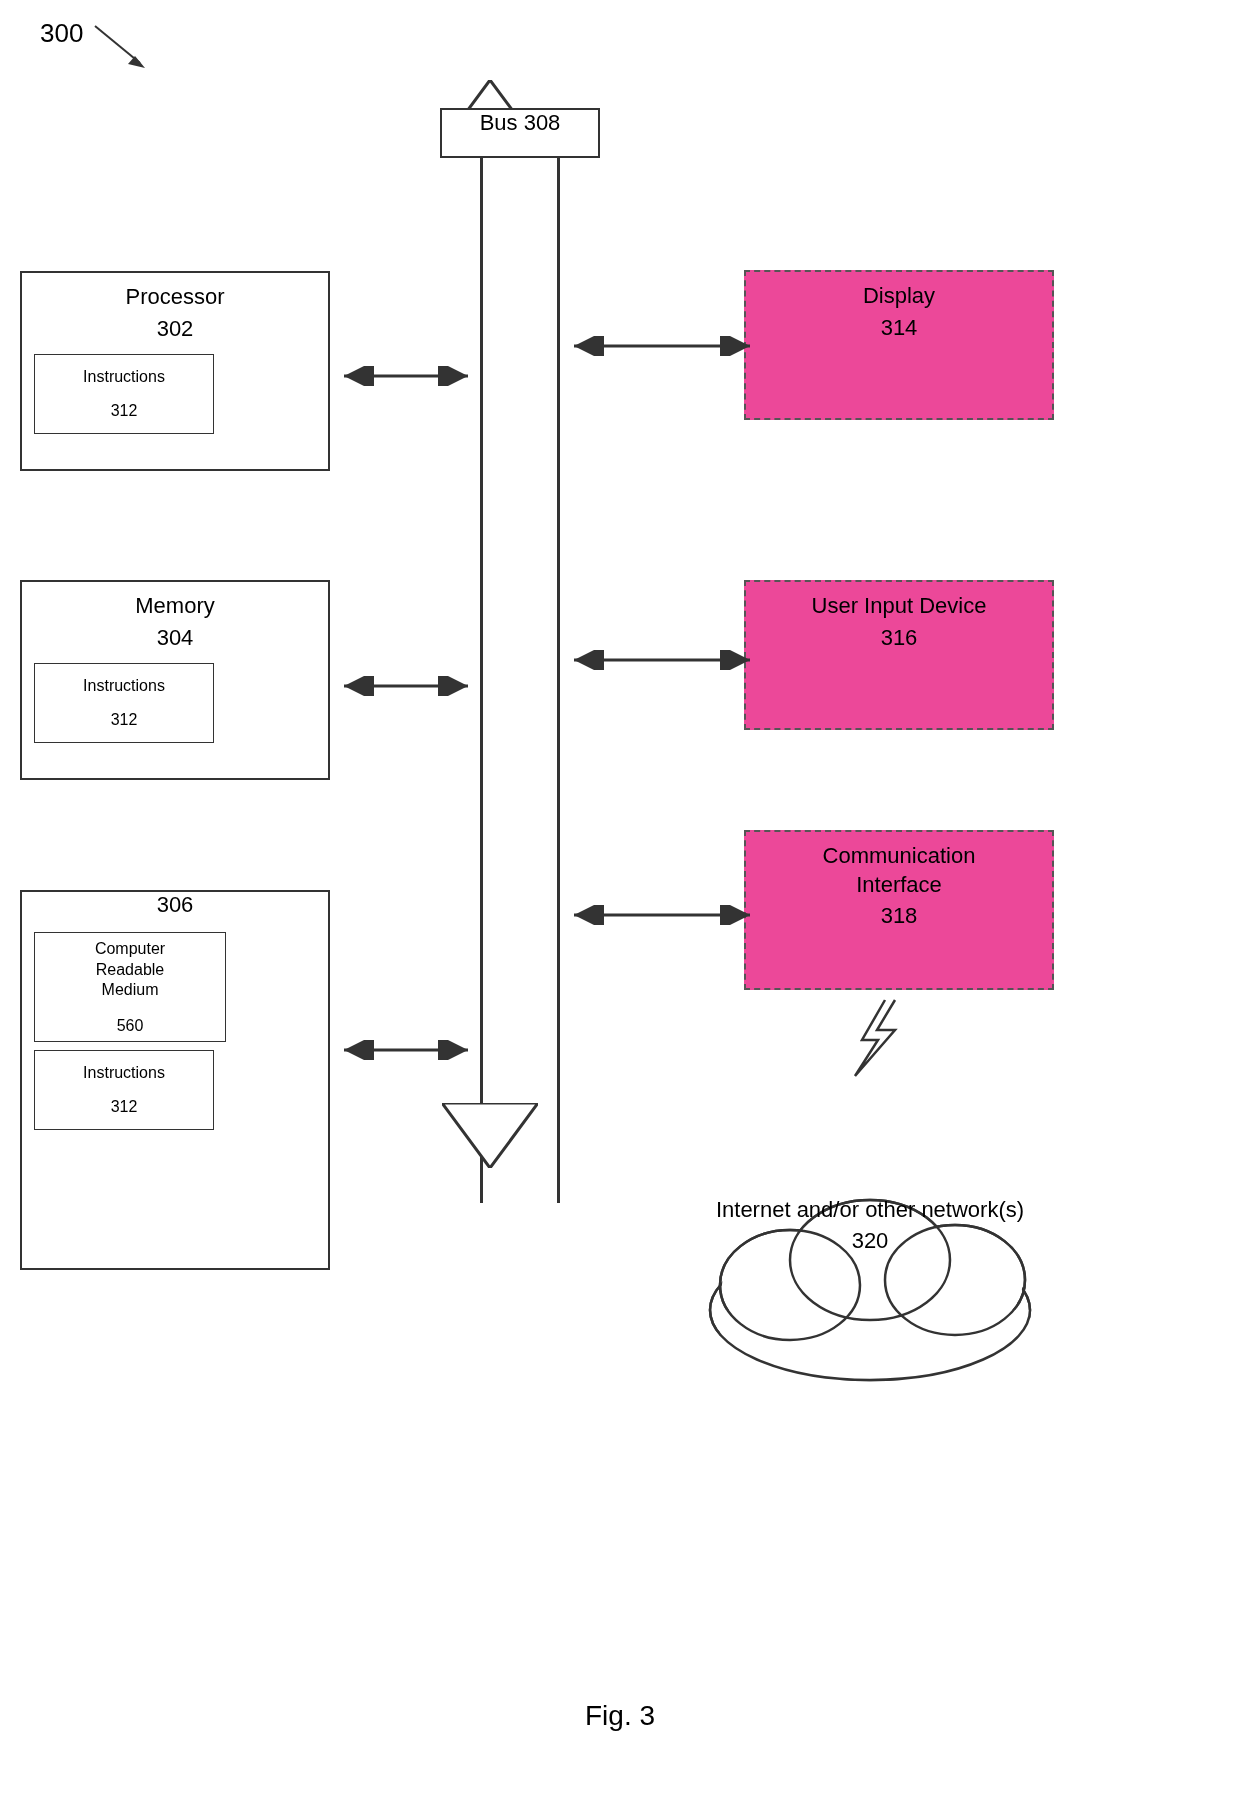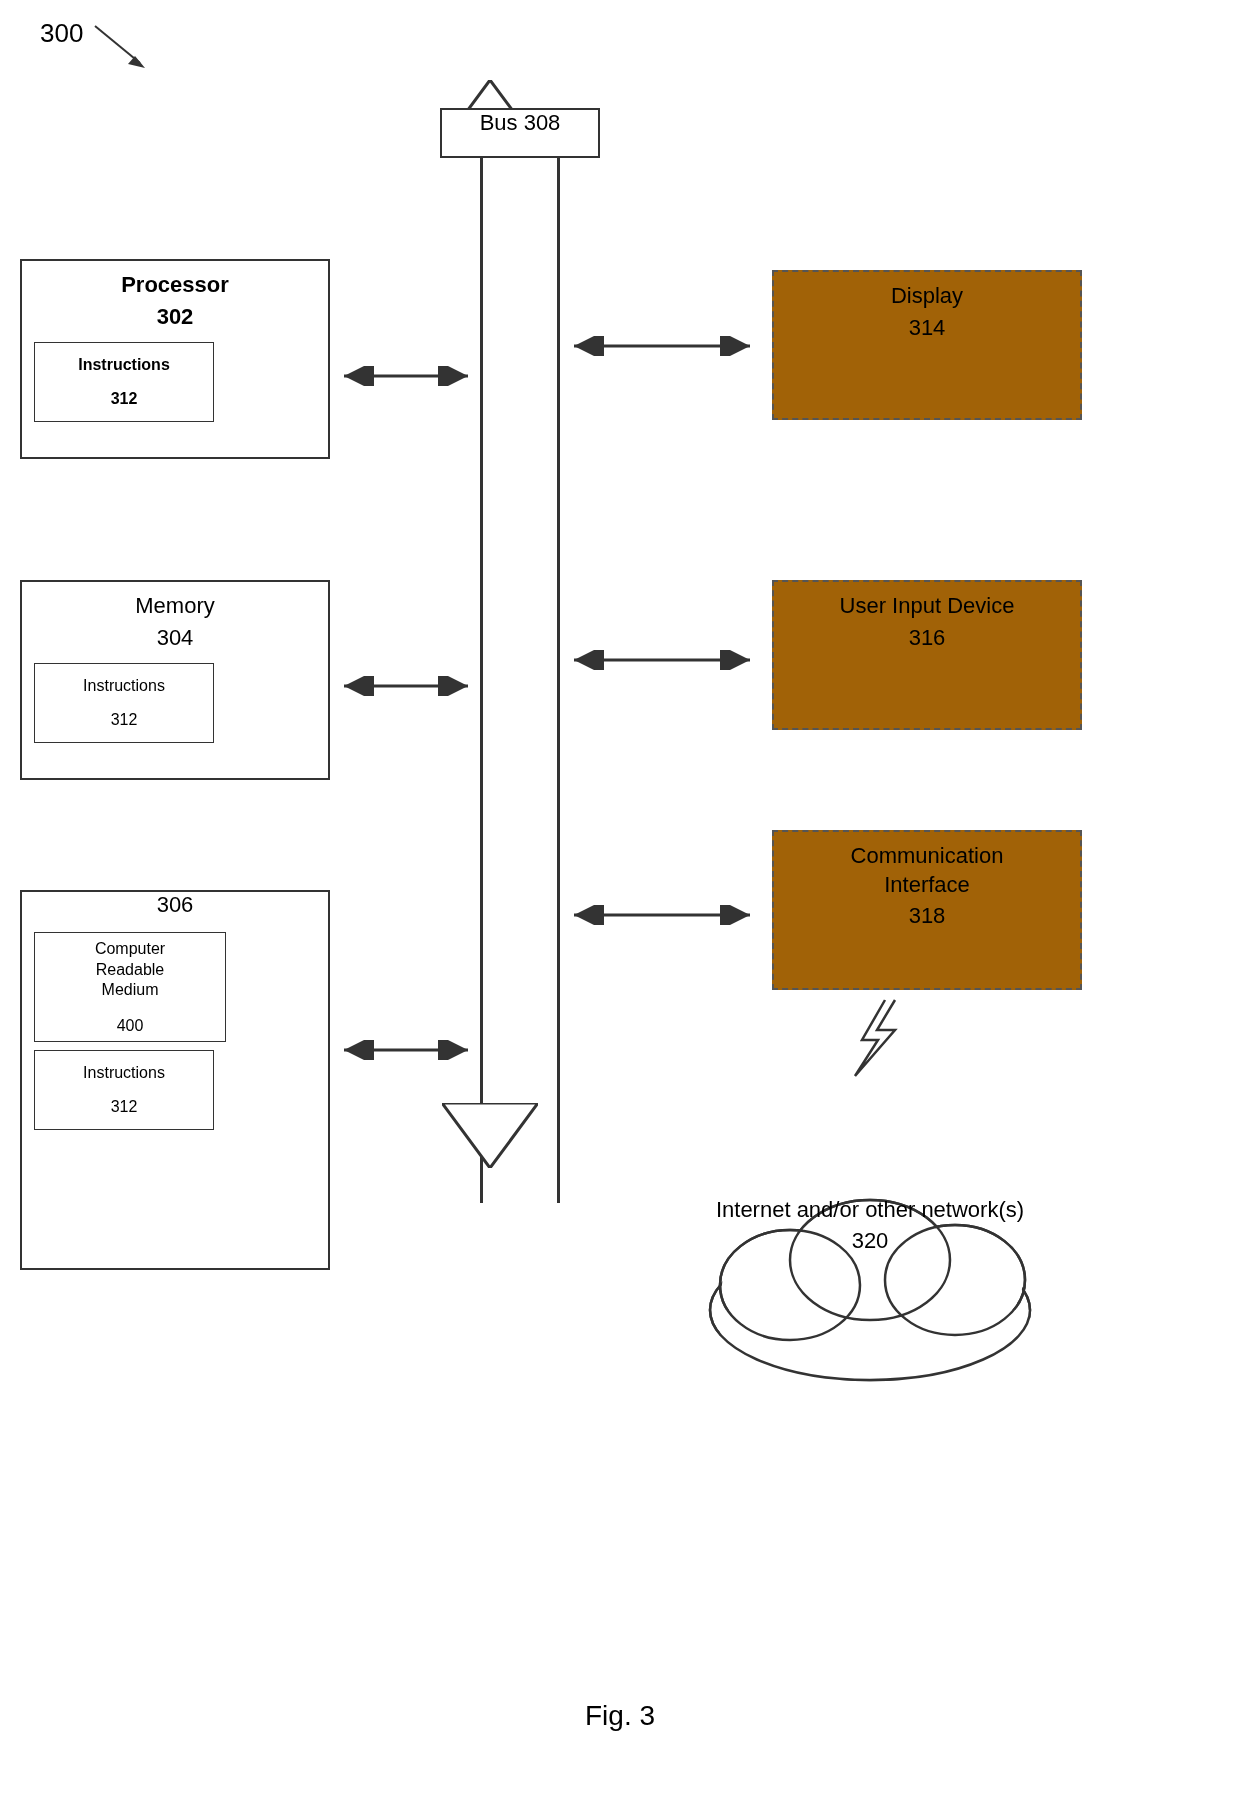--- a/index.html
+++ b/index.html
@@ -46,24 +46,23 @@
 
     
     .left-box {
       position: absolute;
       left: 20px;
       border: 2px solid #333;
       background: #fff;
     }
 
     .processor-box {
-      top: 259px;
+      top: 271px;
       width: 310px;
       height: 200px;
-      font-weight: bold;
     }
 
     .memory-box {
       top: 580px;
       width: 310px;
       height: 200px;
     }
 
     .drive-box {
       top: 890px;
@@ -79,23 +78,23 @@
       display: flex;
       flex-direction: column;
       align-items: center;
       justify-content: center;
       gap: 16px;
     }
 
     
     .right-box {
       position: absolute;
-      left: 772px;
+      left: 744px;
       border: 2px solid #333;
-      background: #a16207;
+      background: #ec4899;
     }
 
     .display-box {
       top: 270px;
       width: 310px;
       height: 150px;
     }
 
     .user-input-box {
       top: 580px;
@@ -194,21 +193,21 @@
     <div class="inner-box" style="width:180px;height:80px;">
       <div>Instructions</div>
       <div>312</div>
     </div>
   </div>
 
   <div class="left-box drive-box">
     <div class="box-subtitle">306</div>
     <div class="inner-box" style="width:192px;height:110px;margin-top:10px;">
       <div style="text-align:center;line-height:1.3;">Computer<br>Readable<br>Medium</div>
-      <div>400</div>
+      <div>560</div>
     </div>
     <div class="inner-box" style="width:180px;height:80px;">
       <div>Instructions</div>
       <div>312</div>
     </div>
   </div>
 
   <div class="right-box display-box right-box-dotted">
     <div class="box-title">Display</div>
     <div class="box-subtitle">314</div>

